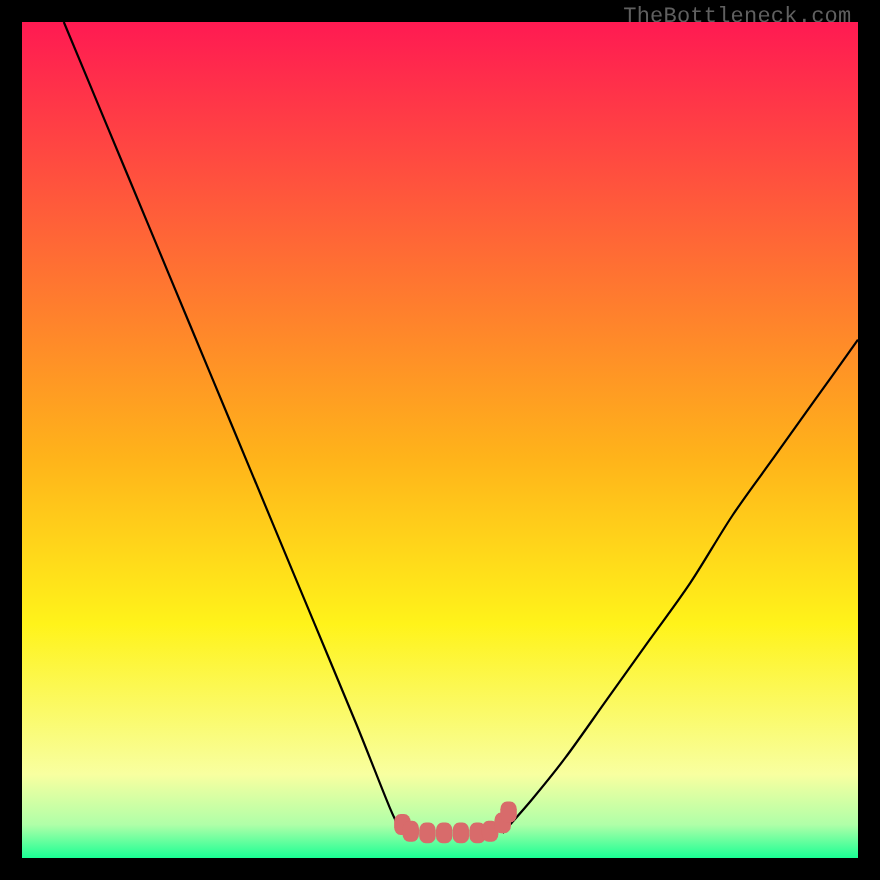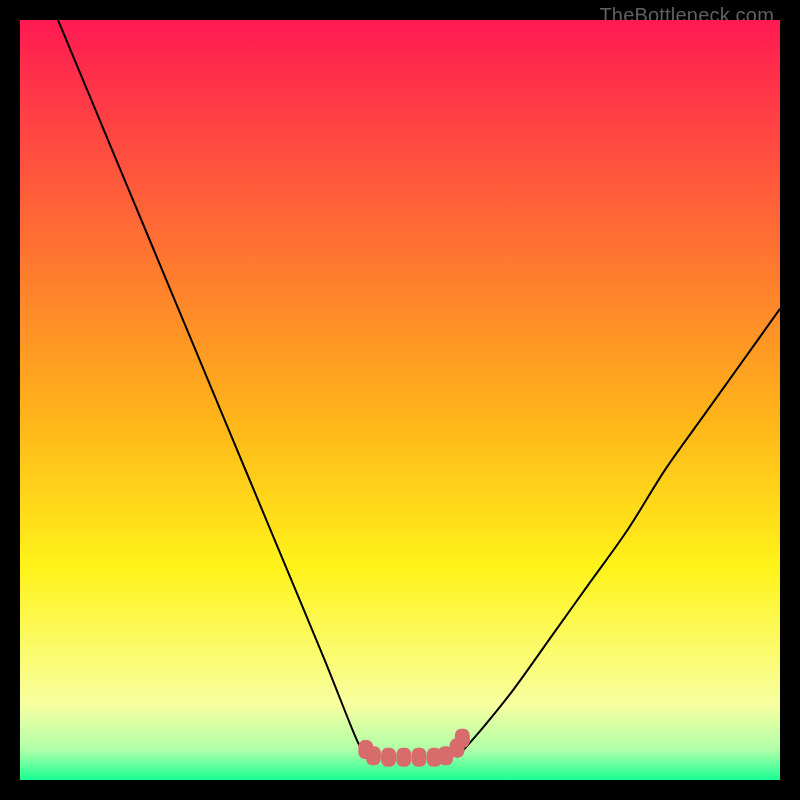--- a/index.html
+++ b/index.html
@@ -24,20 +24,21 @@
     height: 760px;
   }
   .watermark {
     position: absolute;
     top: 4px;
     right: 26px;
     color: #606060;
     font-size: 20px;
     font-weight: 500;
     letter-spacing: 0.2px;
+    font-family: Liberation Mono, monospace;
   }
 </style>
 </head>
 <body>
 
 <div class="frame">
   <div class="watermark">TheBottleneck.com</div>
   <svg class="plot-area" viewBox="0 0 760 760" preserveAspectRatio="none">
     <defs>
       <linearGradient id="bg-grad" x1="0" y1="0" x2="0" y2="1">

